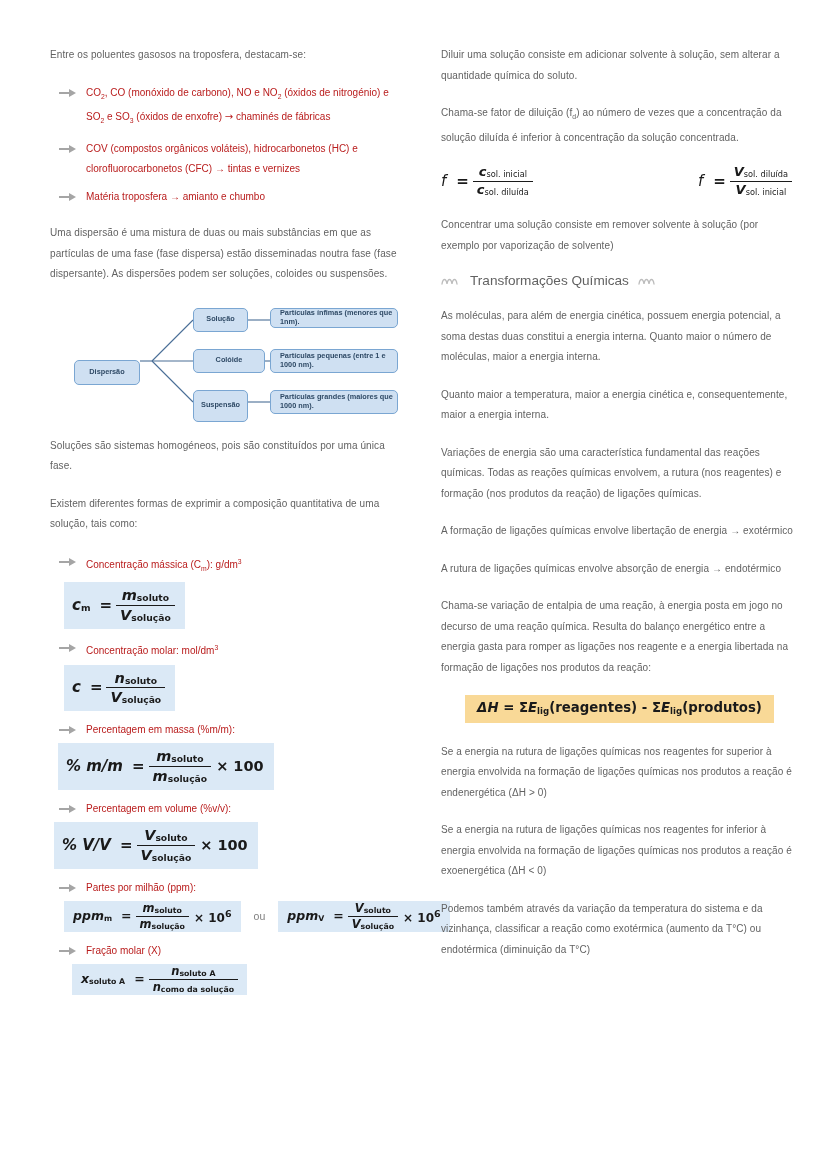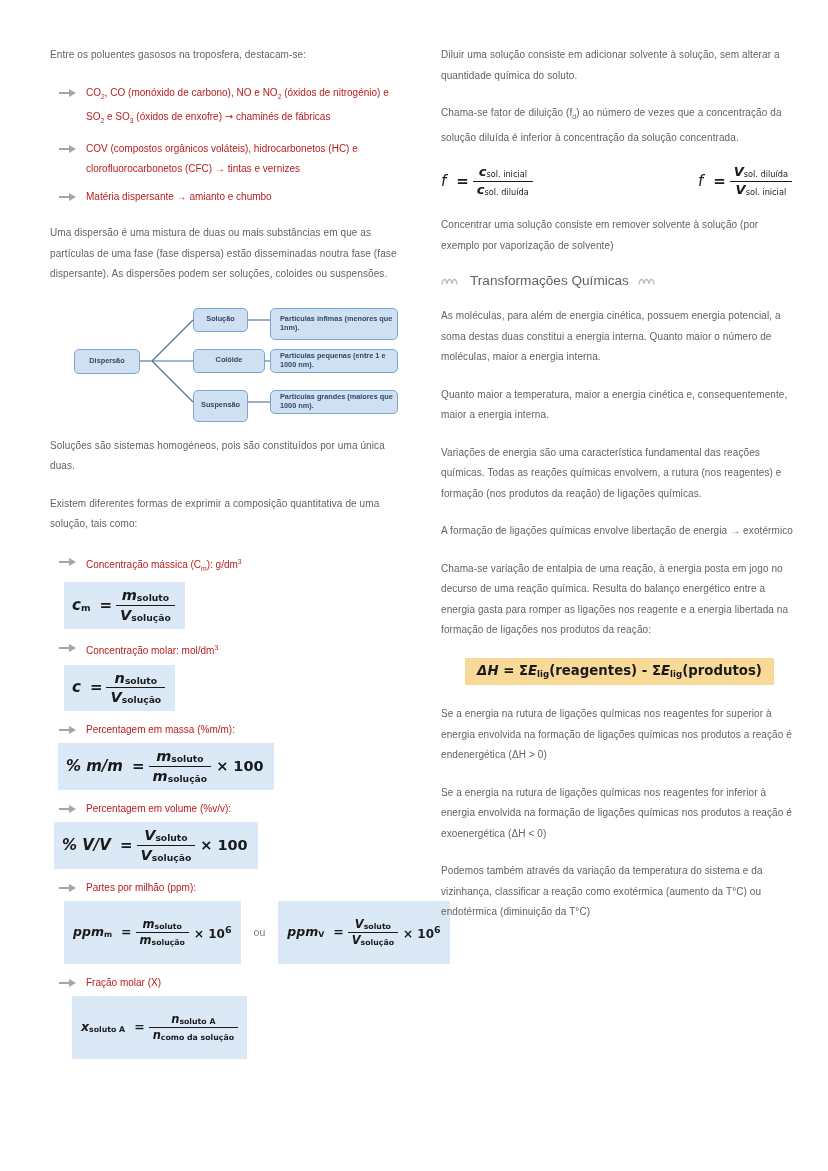--- a/index.html
+++ b/index.html
@@ -115,21 +115,21 @@
     bottom: -1px;
   }
   .formula .tail {
     display: inline-block;
     vertical-align: middle;
     padding-left: 5px;
     font-size: 14.5px;
   }
   .formula .tail sup { font-size: 9.5px; }
 
-  .formula.small { font-size: 11.5px; padding: 17px 9px; }
+  .formula.small { font-size: 11.5px; padding: 1px 9px; }
   .formula.small .lhs { font-size: 12.5px; }
   .formula.small .eq { font-size: 12.5px; }
   .formula.small .frac .v { font-size: 11.5px; }
   .formula.small sub { font-size: 7.8px; }
   .formula.small .tail { font-size: 12px; }
 
   .ppm-row { display: flex; align-items: center; gap: 0; margin: 3px 0 9px 14px; }
   .ppm-or { font-size: 10.5px; color: #808080; padding: 0 13px; font-family: "Liberation Sans", sans-serif; font-weight: normal;}
 
   
@@ -231,63 +231,63 @@
               </svg>
           </span>
           <span>COV (compostos orgânicos voláteis), hidrocarbonetos (HC) e clorofluorocarbonetos (CFC) → tintas e vernizes</span>
         </li>
         <li>
           <span class="bullet-icon">
             <svg width="20" height="14" viewBox="0 0 20 14">
                 <path d="M1 6 L11 6 L11 3 L18 7 L11 11 L11 8 L1 8 Z" fill="#a5a5a5"></path>
               </svg>
           </span>
-          <span>Matéria dispersante → amianto e chumbo</span>
+          <span>Matéria troposfera → amianto e chumbo</span>
         </li>
       </ul>
 
       <p class="para">Uma dispersão é uma mistura de duas ou mais substâncias em que as partículas de uma fase (fase dispersa) estão disseminadas noutra fase (fase dispersante). As dispersões podem ser soluções, coloides ou suspensões.</p>
 
       <div class="diagram">
         <svg width="345" height="118" viewBox="0 0 345 118">
           <g stroke="#4a6e96" stroke-width="1.1" fill="none">
             <path d="M84 59 L96 59"></path>
             <path d="M96 59 L96 59"></path>
             <path d="M96 59 L137 18"></path>
             <path d="M96 59 L137 59"></path>
             <path d="M96 59 L137 100"></path>
             <path d="M192 18 L214 18"></path>
             <path d="M192 59 L214 59"></path>
             <path d="M192 100 L214 100"></path>
           </g>
         </svg>
-        <div class="dbox" style="left:18px; top:47px; width:66px; height:25px;">
+        <div class="dbox" style="left:18px; top:58px; width:66px; height:25px;">
           <span>Dispersão</span>
         </div>
         <div class="dbox" style="left:137px; top:6px; width:55px; height:24px;">
           <span>Solução</span>
         </div>
         <div class="dbox" style="left:137px; top:47px; width:72px; height:24px;">
           <span>Colóide</span>
         </div>
         <div class="dbox" style="left:137px; top:88px; width:55px; height:32px;">
           <span>Suspensão</span>
         </div>
-        <div class="dbox wide" style="left:214px; top:6px; width:128px; height:32px;">
+        <div class="dbox wide" style="left:214px; top:6px; width:128px; height:20px;">
           <span>Partículas ínfimas (menores que 1nm).</span>
         </div>
         <div class="dbox wide" style="left:214px; top:47px; width:128px; height:24px;">
           <span>Partículas pequenas (entre 1 e 1000 nm).</span>
         </div>
         <div class="dbox wide" style="left:214px; top:88px; width:128px; height:24px;">
           <span>Partículas grandes (maiores que 1000 nm).</span>
         </div>
       </div>
 
-      <p class="para">Soluções são sistemas homogéneos, pois são constituídos por uma única duas.</p>
+      <p class="para">Soluções são sistemas homogéneos, pois são constituídos por uma única fase.</p>
       <p class="para">Existem diferentes formas de exprimir a composição quantitativa de uma solução, tais como:</p>
 
       <ul class="bullets">
 
         <li style="margin-bottom:2px;">
           <span class="bullet-icon">
             <svg width="20" height="14" viewBox="0 0 20 14">
                 <path d="M1 6 L11 6 L11 3 L18 7 L11 11 L11 8 L1 8 Z" fill="#a5a5a5"></path>
               </svg>
           </span>
@@ -404,20 +404,21 @@
           <svg width="20" height="12" viewBox="0 0 20 12">
               <path d="M1 9 C2 3, 5 3, 6 9 C7 3, 10 3, 11 9 C12 3, 15 3, 16 9" stroke="#bdbdbd" stroke-width="1.3" fill="none" stroke-linecap="round"></path>
             </svg>
         </span>
       </div>
 
       <p class="para">As moléculas, para além de energia cinética, possuem energia potencial, a soma destas duas constitui a energia interna. Quanto maior o número de moléculas, maior a energia interna.</p>
       <p class="para">Quanto maior a temperatura, maior a energia cinética e, consequentemente, maior a energia interna.</p>
       <p class="para">Variações de energia são uma característica fundamental das reações químicas. Todas as reações químicas envolvem, a rutura (nos reagentes) e formação (nos produtos da reação) de ligações químicas.</p>
       <p class="para">A formação de ligações químicas envolve libertação de energia → exotérmico</p>
+      <p class="para">A rutura de ligações químicas envolve absorção de energia → endotérmico</p>
       <p class="para">Chama-se variação de entalpia de uma reação, à energia posta em jogo no decurso de uma reação química. Resulta do balanço energético entre a energia gasta para romper as ligações nos reagente e a energia libertada na formação de ligações nos produtos da reação:</p>
 
       <div class="enthalpy-wrap">
         <span class="enthalpy"><span class="it">ΔH</span> = Σ<span class="it">E</span><sub>lig</sub>(reagentes) - Σ<span class="it">E</span><sub>lig</sub>(produtos)</span>
       </div>
 
       <p class="para">Se a energia na rutura de ligações químicas nos reagentes for superior à energia envolvida na formação de ligações químicas nos produtos a reação é endenergética (ΔH &gt; 0)</p>
       <p class="para">Se a energia na rutura de ligações químicas nos reagentes for inferior à energia envolvida na formação de ligações químicas nos produtos a reação é exoenergética (ΔH &lt; 0)</p>
       <p class="para">Podemos também através da variação da temperatura do sistema e da vizinhança, classificar a reação como exotérmica (aumento da T°C) ou endotérmica (diminuição da T°C)</p>
     </div>

